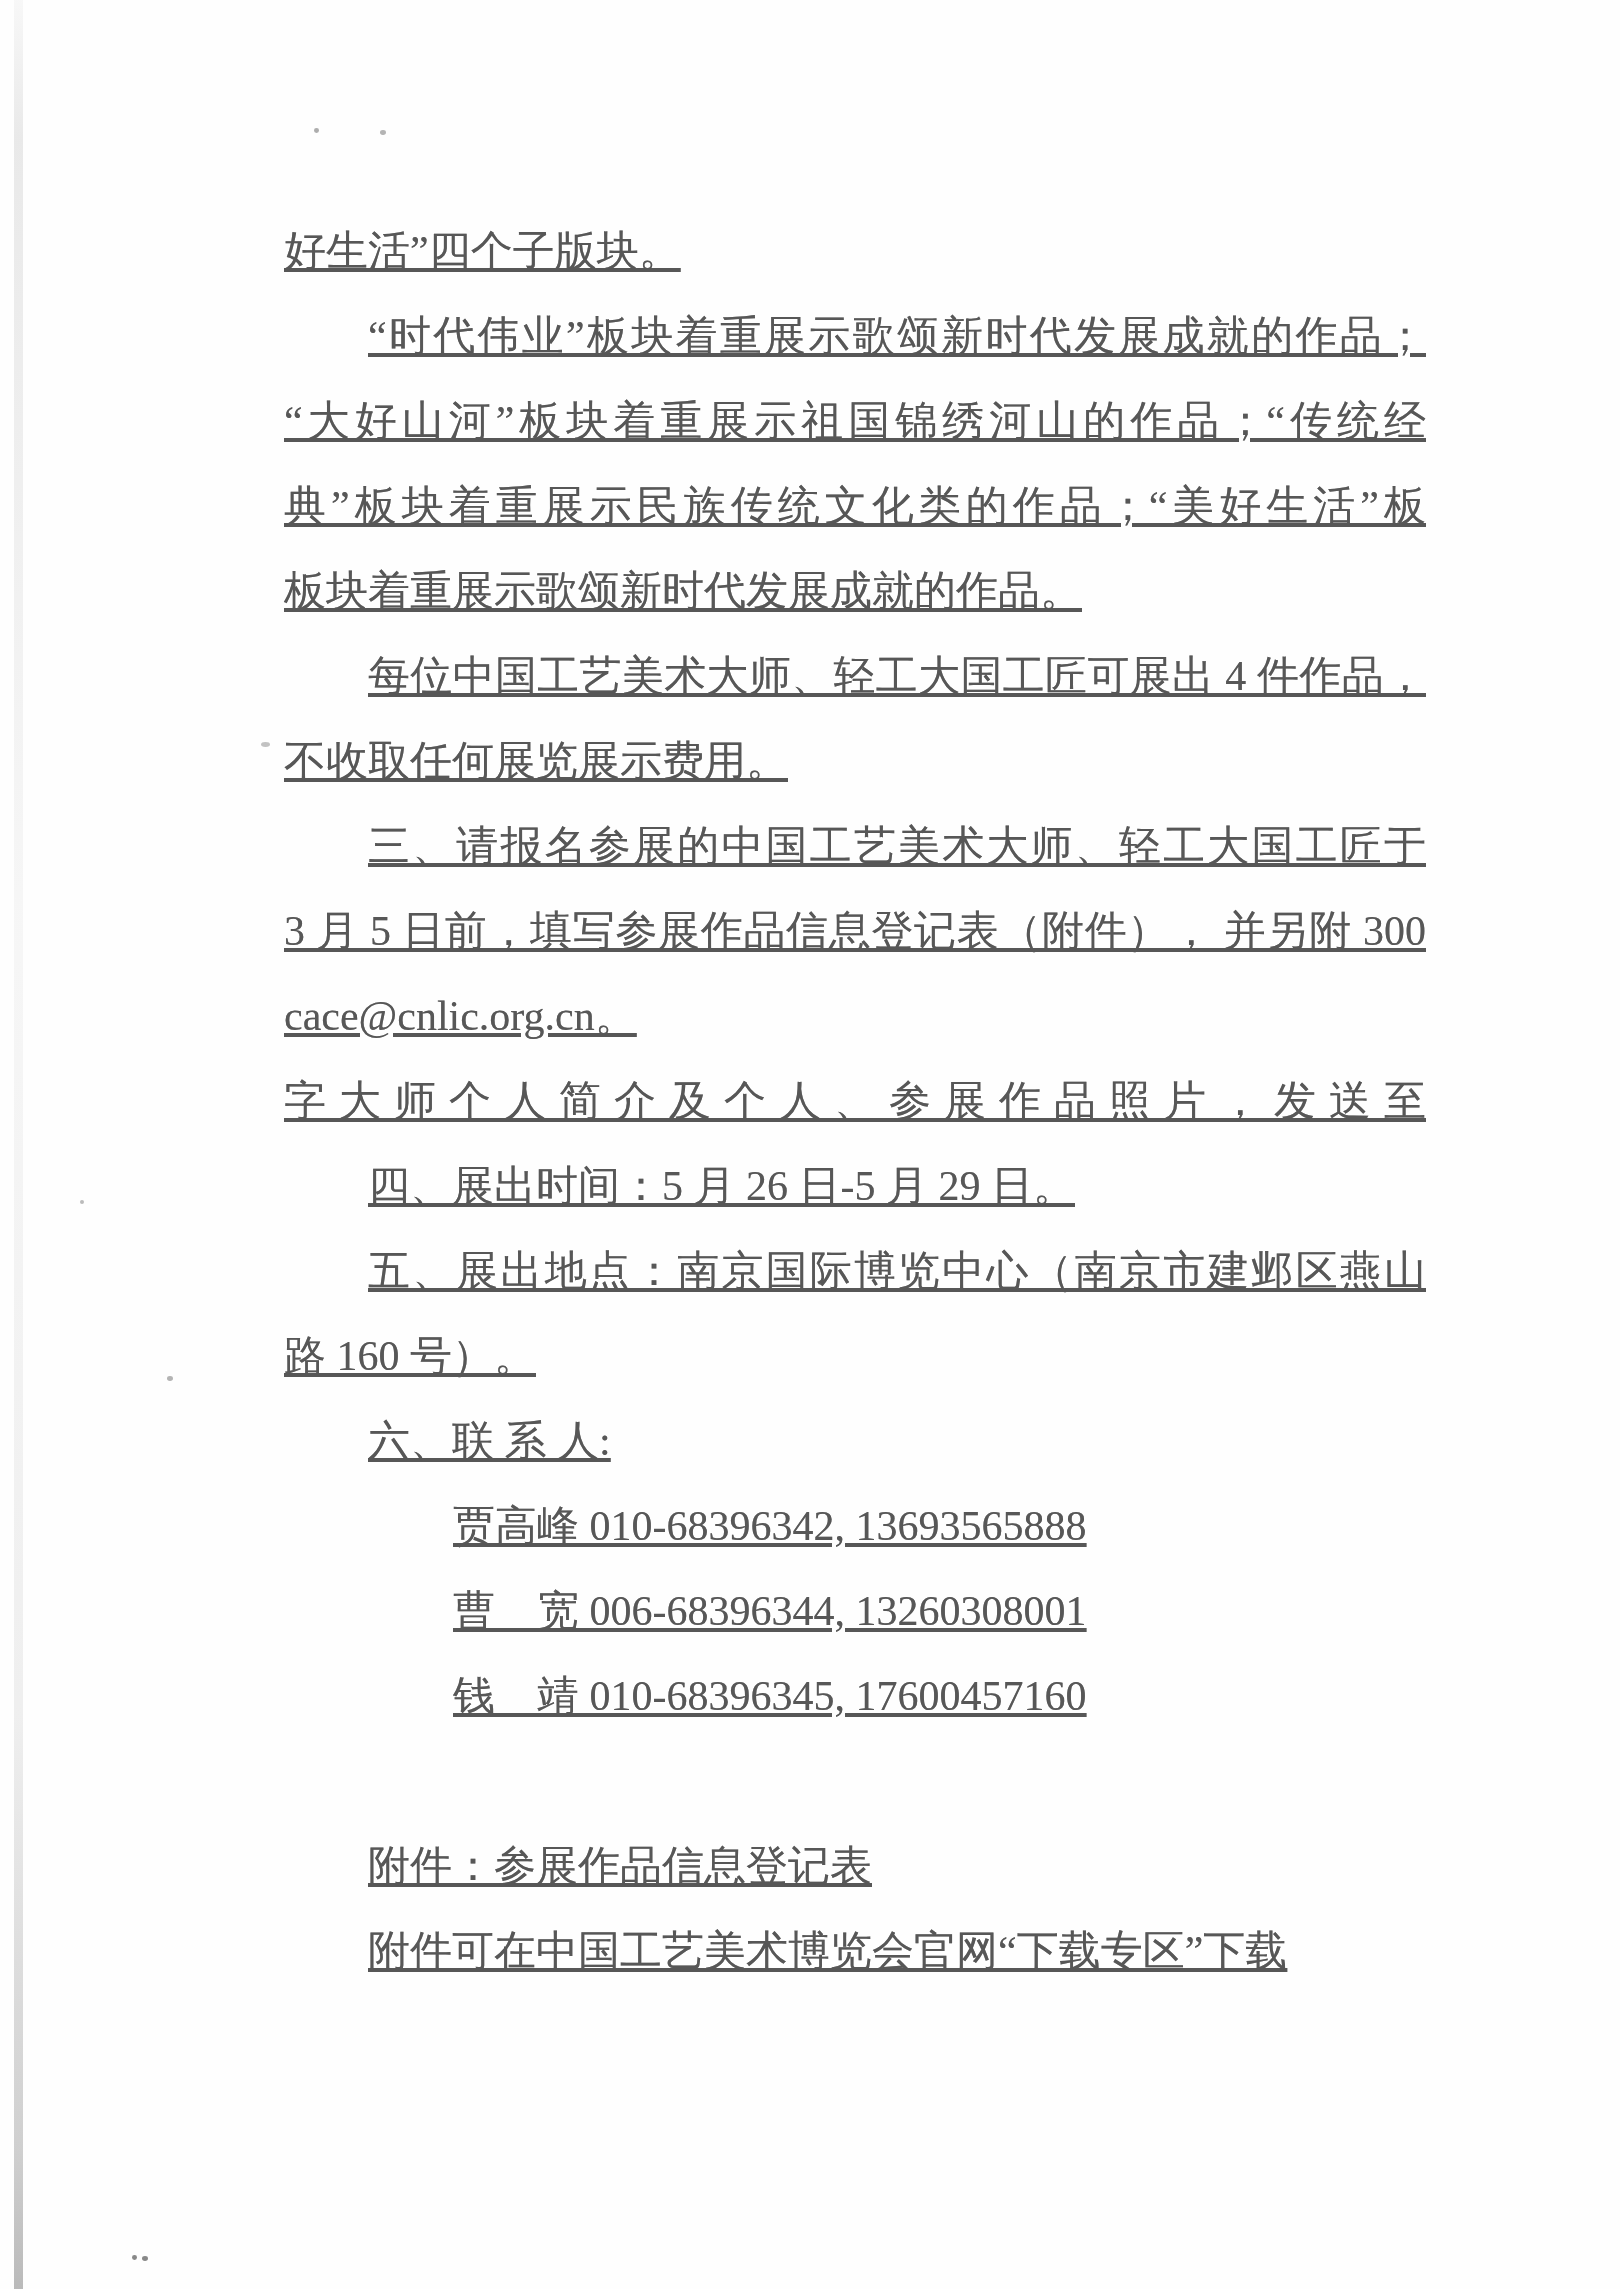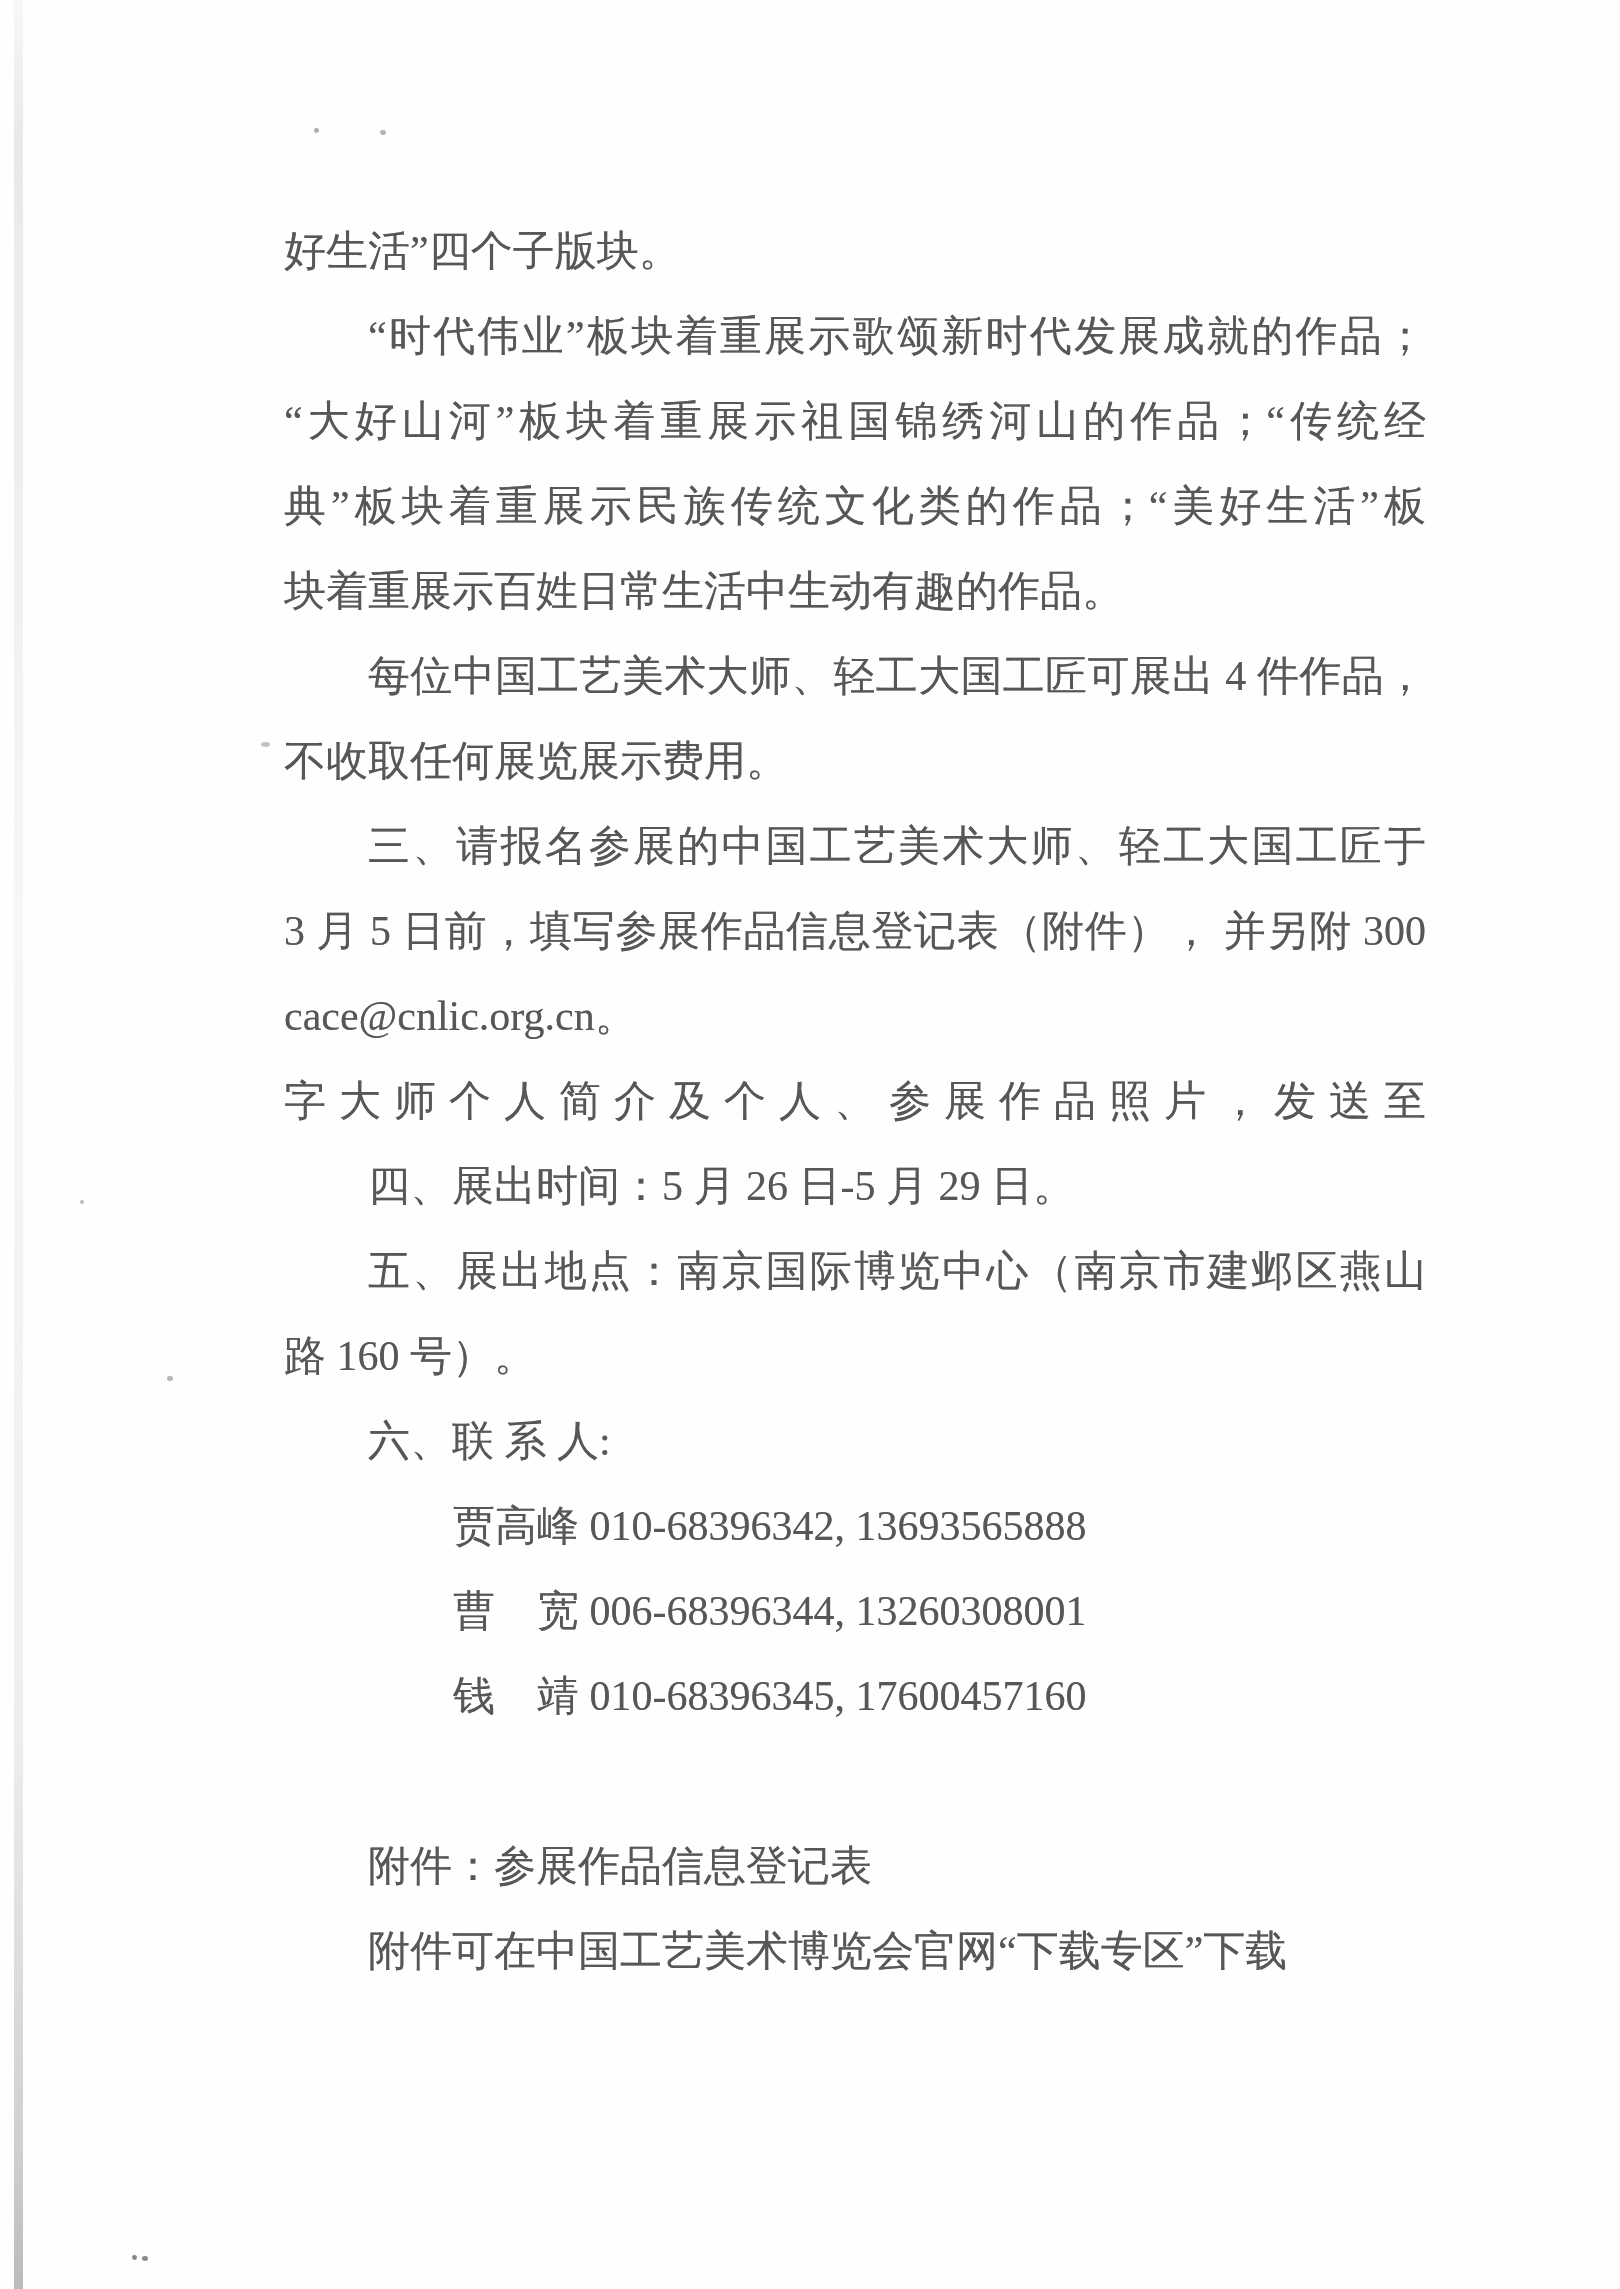--- a/index.html
+++ b/index.html
@@ -41,20 +41,21 @@
     width: 1142px;
     font-size: 42px;
     color: #575757;
     text-shadow: 0 0 0.6px rgba(90,90,90,0.55);
   }
   .line {
     height: 85px;
     line-height: 85px;
     white-space: pre;
     text-align: left;
+    text-decoration: underline;
   }
   .line.fill {
     white-space: normal;
     text-align: justify;
     text-align-last: justify;
   }
   .ind2 { padding-left: 84px; }
   .ind4 { padding-left: 169px; }
   .artifact {
     position: absolute;
@@ -65,21 +66,21 @@
 </head>
 <body>
 
 <div class="page">
   <div class="scan-edge"></div>
   <div class="doc" id="doc-body">
       <div class="line">好生活”四个子版块。</div>
       <div class="line ind2 fill">“时代伟业”板块着重展示歌颂新时代发展成就的作品；</div>
       <div class="line fill">“大好山河”板块着重展示祖国锦绣河山的作品；“传统经</div>
       <div class="line fill">典”板块着重展示民族传统文化类的作品；“美好生活”板</div>
-      <div class="line">块着重展示百姓日常生活中生动有趣的作品。</div>
+      <div class="line">板块着重展示歌颂新时代发展成就的作品。</div>
       <div class="line ind2 fill">每位中国工艺美术大师、轻工大国工匠可展出 4 件作品，</div>
       <div class="line">不收取任何展览展示费用。</div>
       <div class="line ind2 fill">三、请报名参展的中国工艺美术大师、轻工大国工匠于</div>
       <div class="line fill">3 月 5 日前，填写参展作品信息登记表（附件）， 并另附 300</div>
       <div class="line">cace@cnlic.org.cn。</div>
       <div class="line fill">字大师个人简介及个人、参展作品照片，发送至</div>
       <div class="line ind2">四、展出时间：5 月 26 日-5 月 29 日。</div>
       <div class="line ind2 fill">五、展出地点：南京国际博览中心（南京市建邺区燕山</div>
       <div class="line">路 160 号）。</div>
       <div class="line ind2">六、联 系 人:</div>

